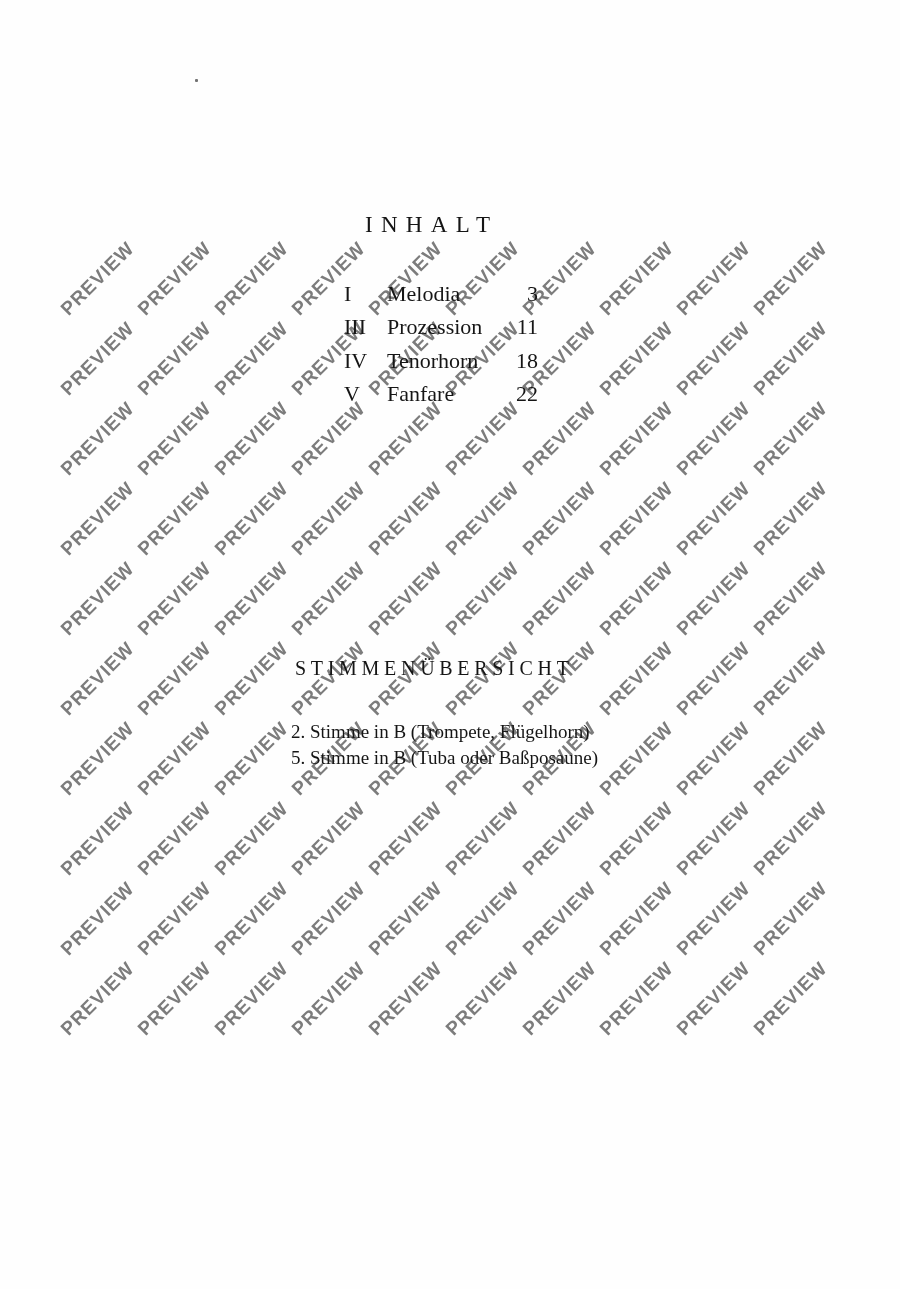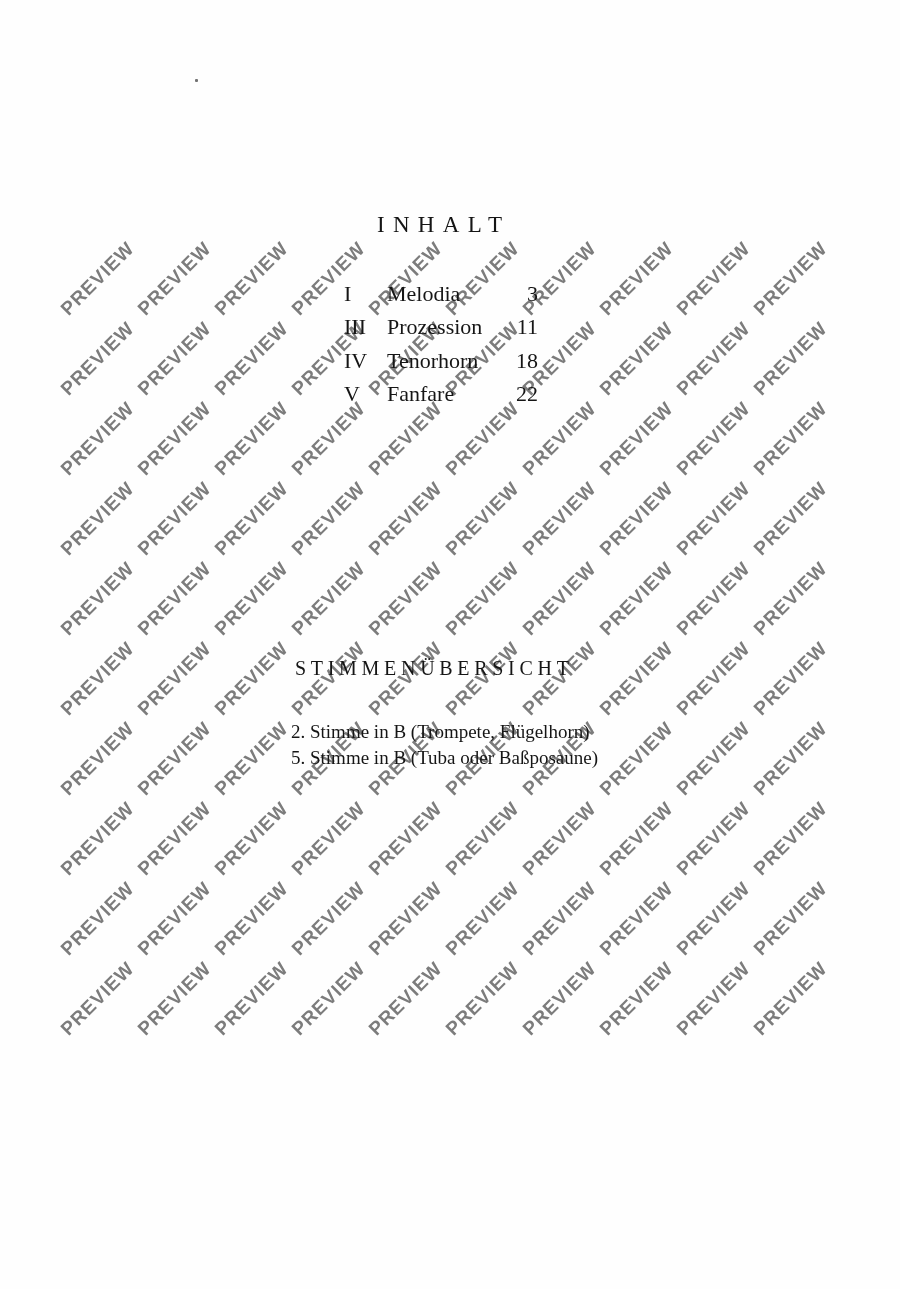--- a/index.html
+++ b/index.html
@@ -38,21 +38,21 @@
     left: 195px; top: 79px;
     width: 3px; height: 3px;
     background: #5a5a5a;
     border-radius: 1px;
     opacity: .85;
   }
 
   
   .inhalt-heading {
     position: absolute;
-    left: 377px; top: 213px;
+    left: 365px; top: 213px;
     font-size: 23px;
     line-height: 1;
     letter-spacing: 8.3px;
     white-space: nowrap;
   }
 
   
   .toc {
     position: absolute;
     left: 344px; top: 277px;

